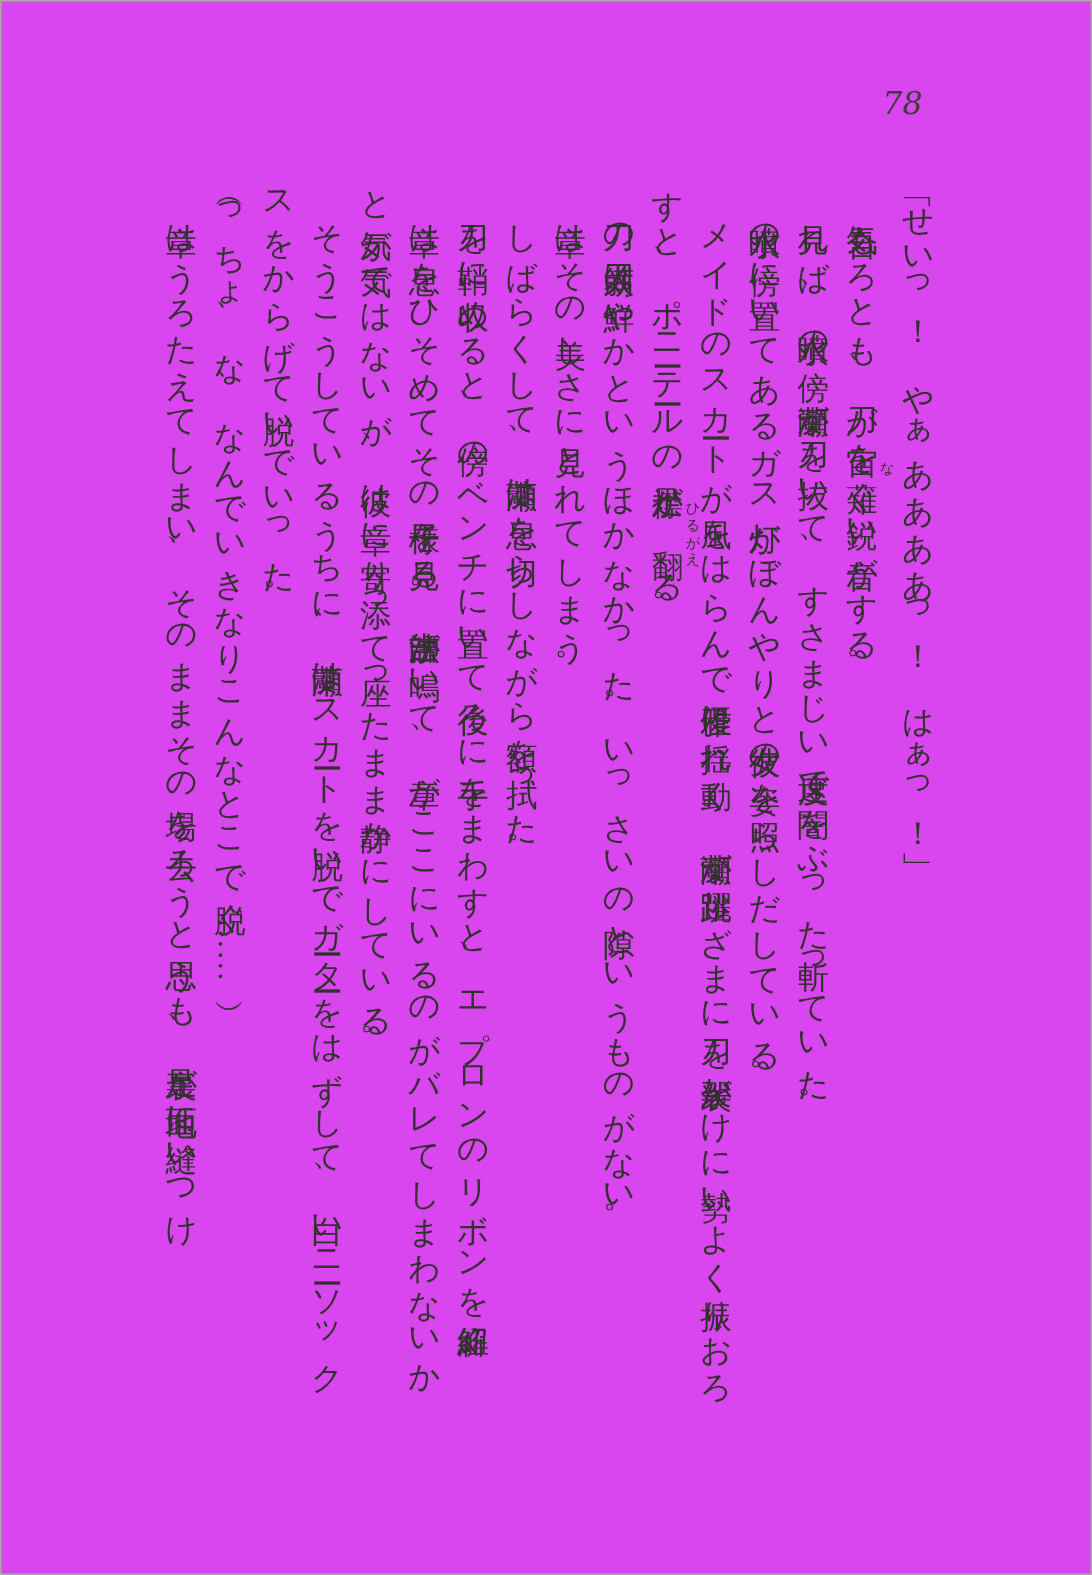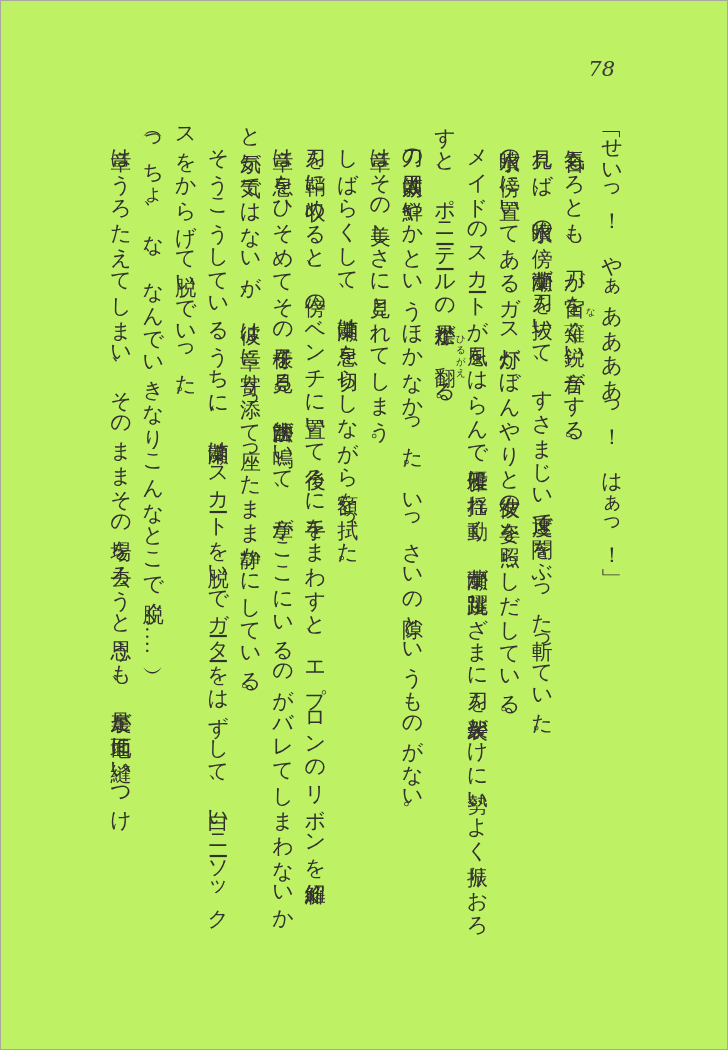--- a/index.html
+++ b/index.html
@@ -5,21 +5,21 @@
   html, body {
     margin: 0;
     padding: 0;
     background: #ffffff;
   }
   .page {
     position: relative;
     width: 728px;
     height: 1050px;
     box-sizing: border-box;
-    background: #bef264;
+    background: #d946ef;
     border: 1px solid #a9a9a2;
     overflow: hidden;
     font-family: "Liberation Serif", "DejaVu Serif", serif;
   }
   .page-number {
     position: absolute;
     top: 56px;
     right: 112px;
     font-size: 21px;
     font-style: italic;

